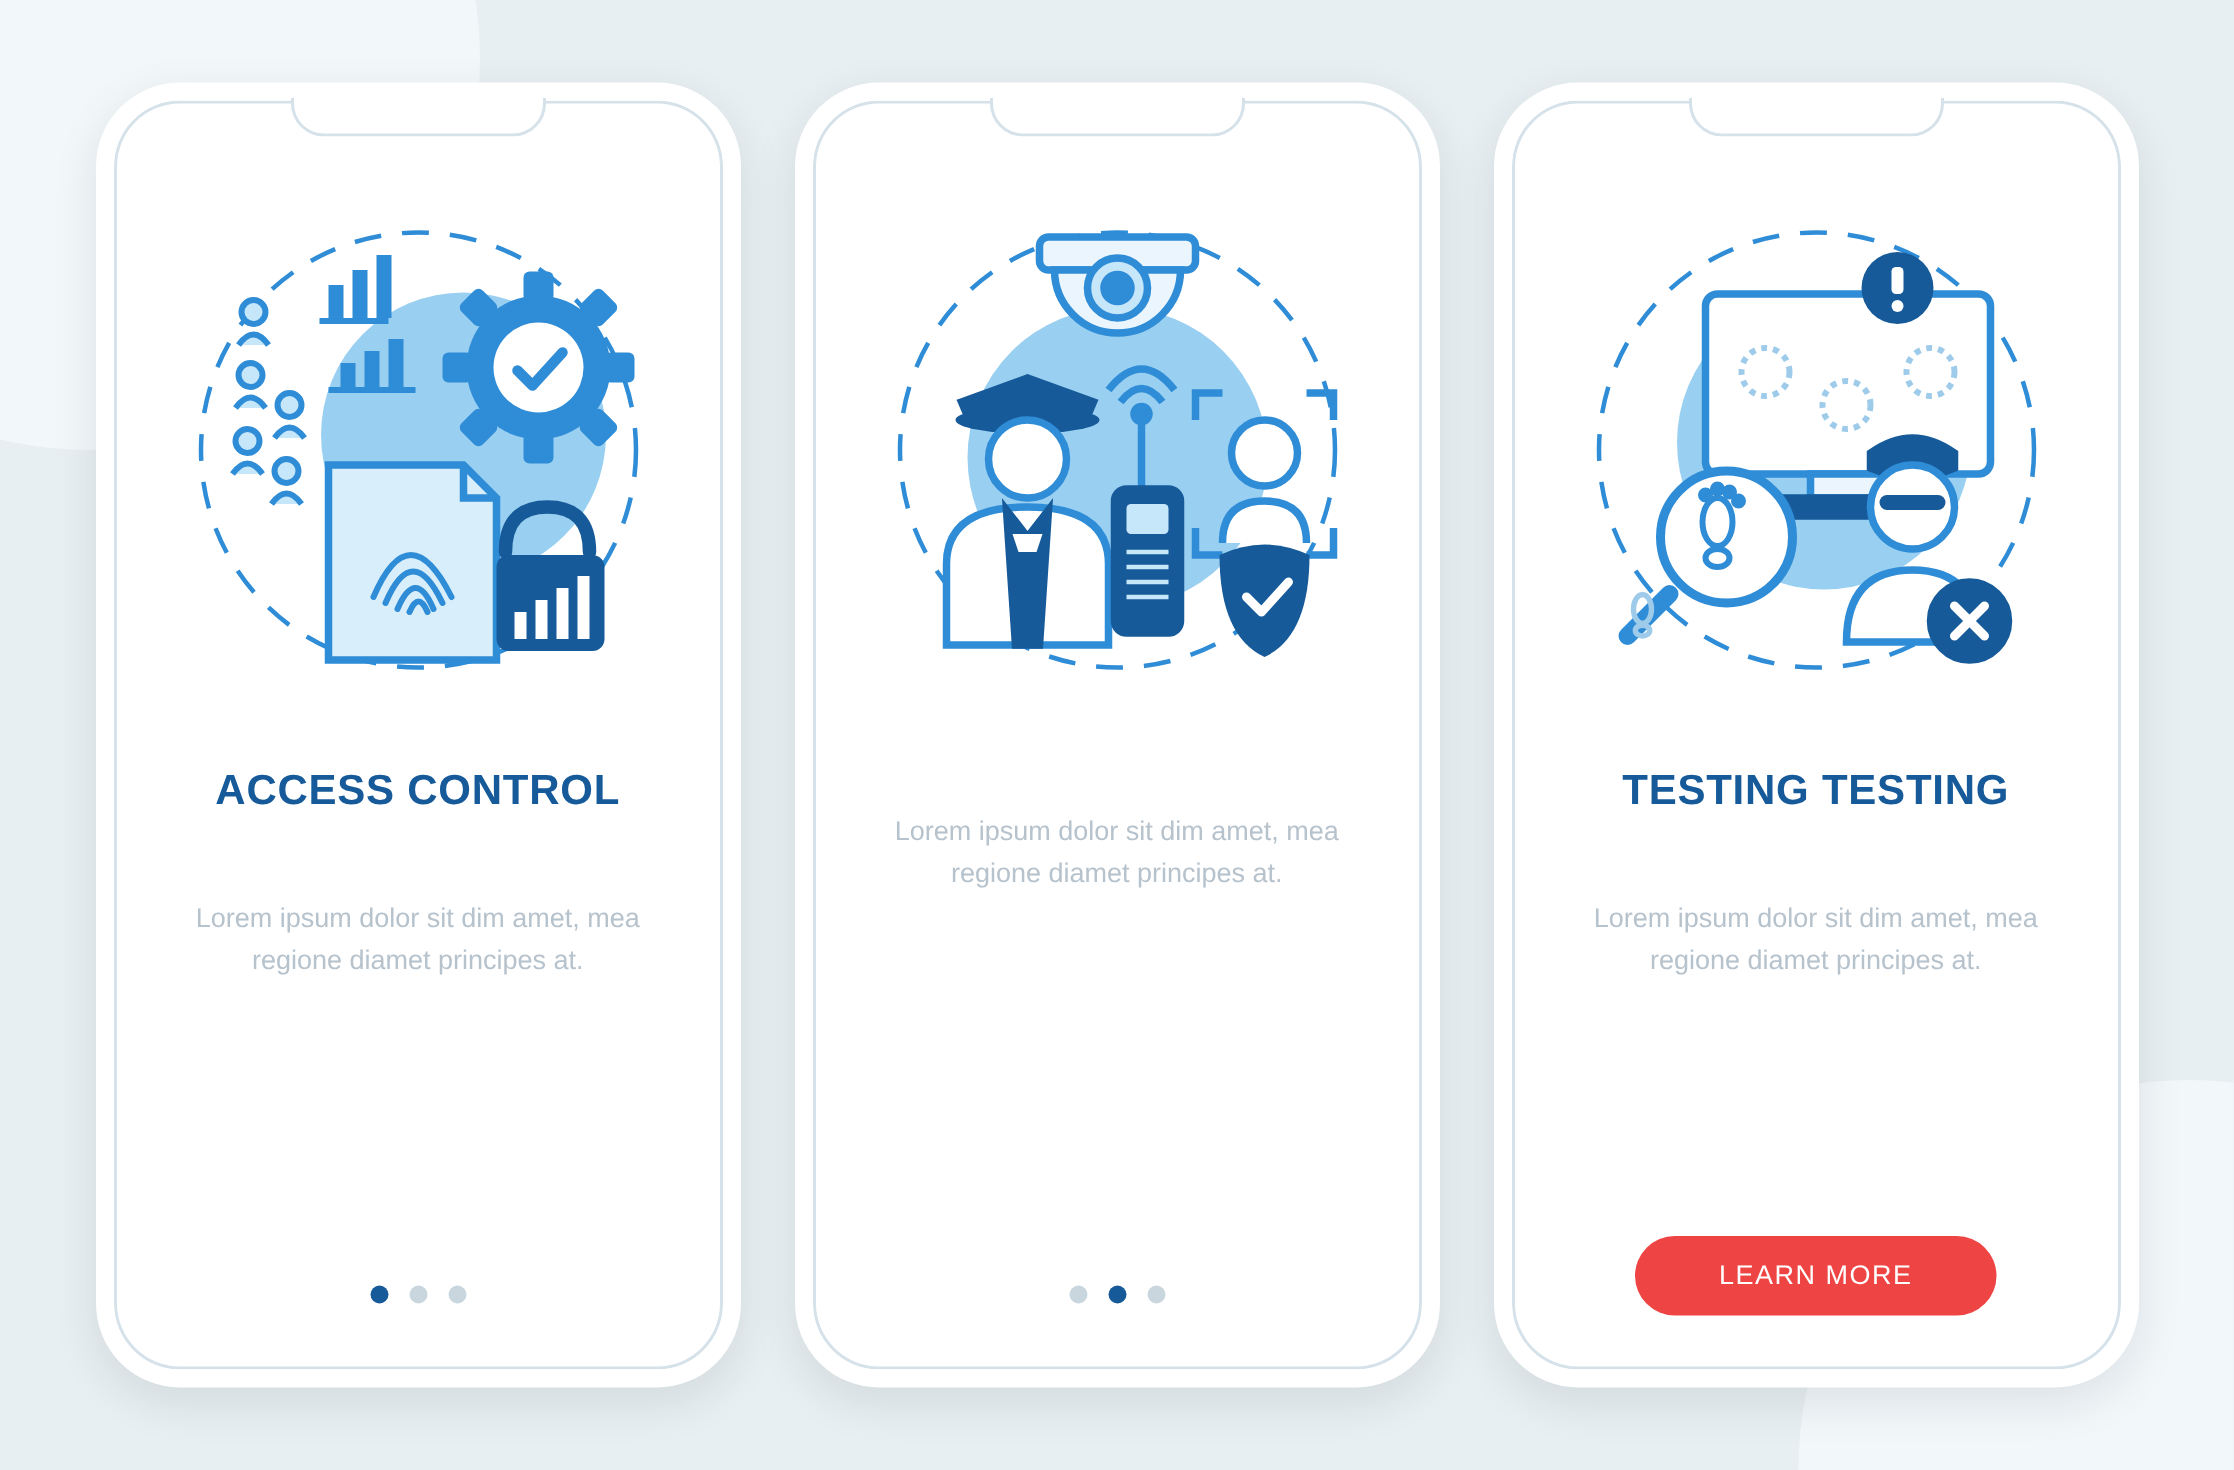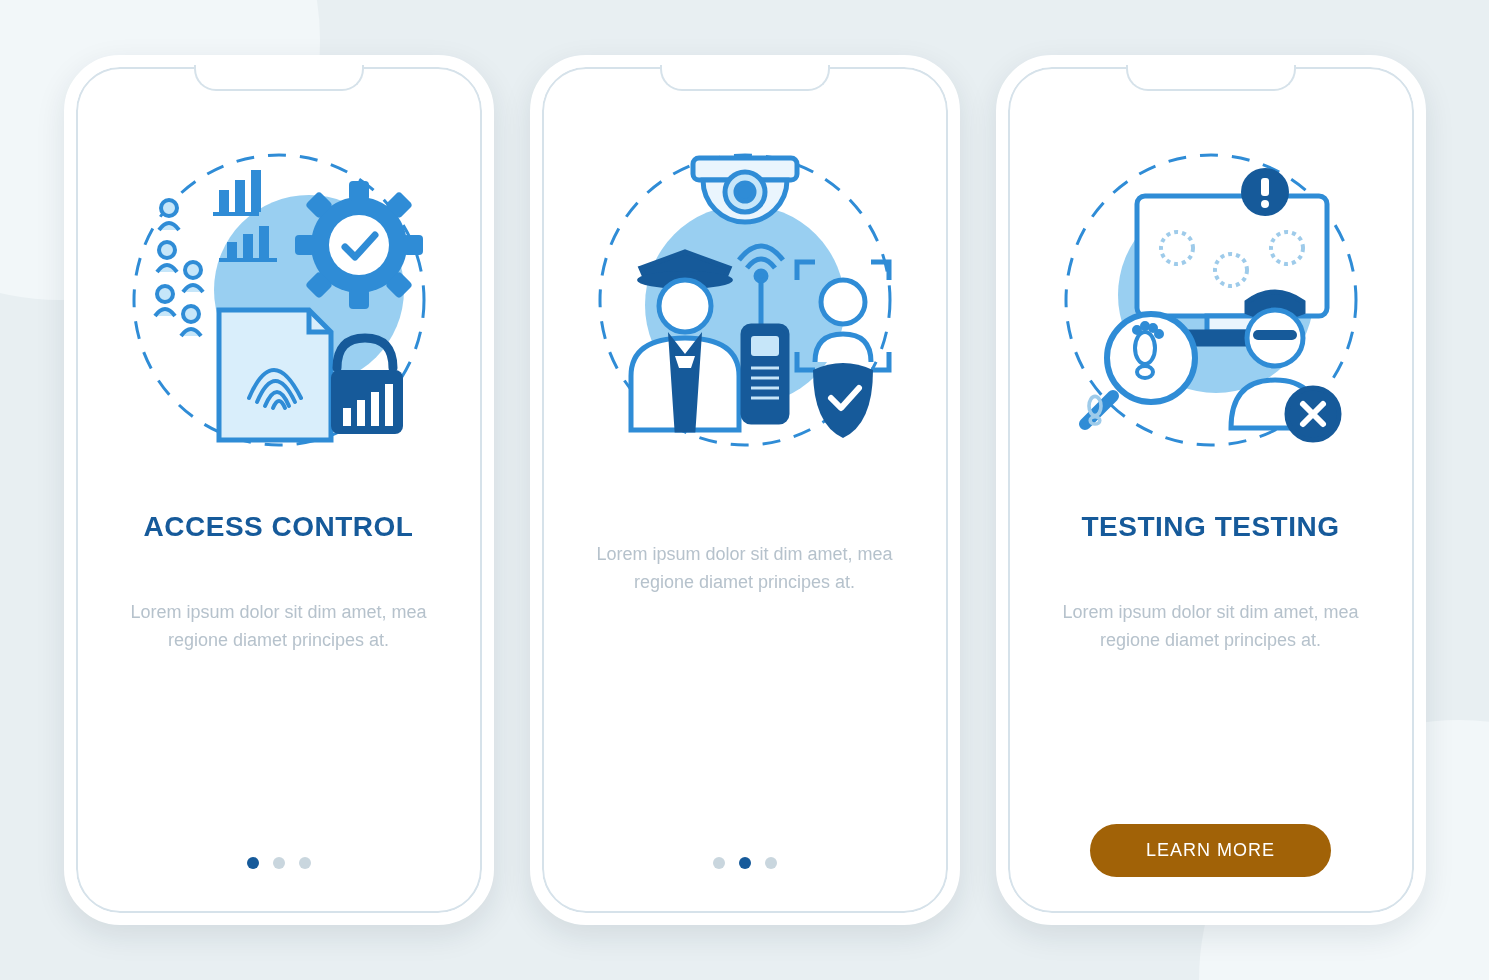--- a/index.html
+++ b/index.html
@@ -86,21 +86,21 @@
   }
   .dot {
     width: 12px; height: 12px;
     border-radius: 50%;
     background: #c9d6de;
   }
   .dot.active { background: #165a9a; }
   .cta {
     position: absolute;
     bottom: 36px;
-    background: #a16207;
+    background: #ef4444;
     color: #fff;
     font-size: 18px;
     letter-spacing: 1px;
     border: none;
     border-radius: 30px;
     padding: 16px 56px;
     cursor: pointer;
   }
 </style>
 </head>

